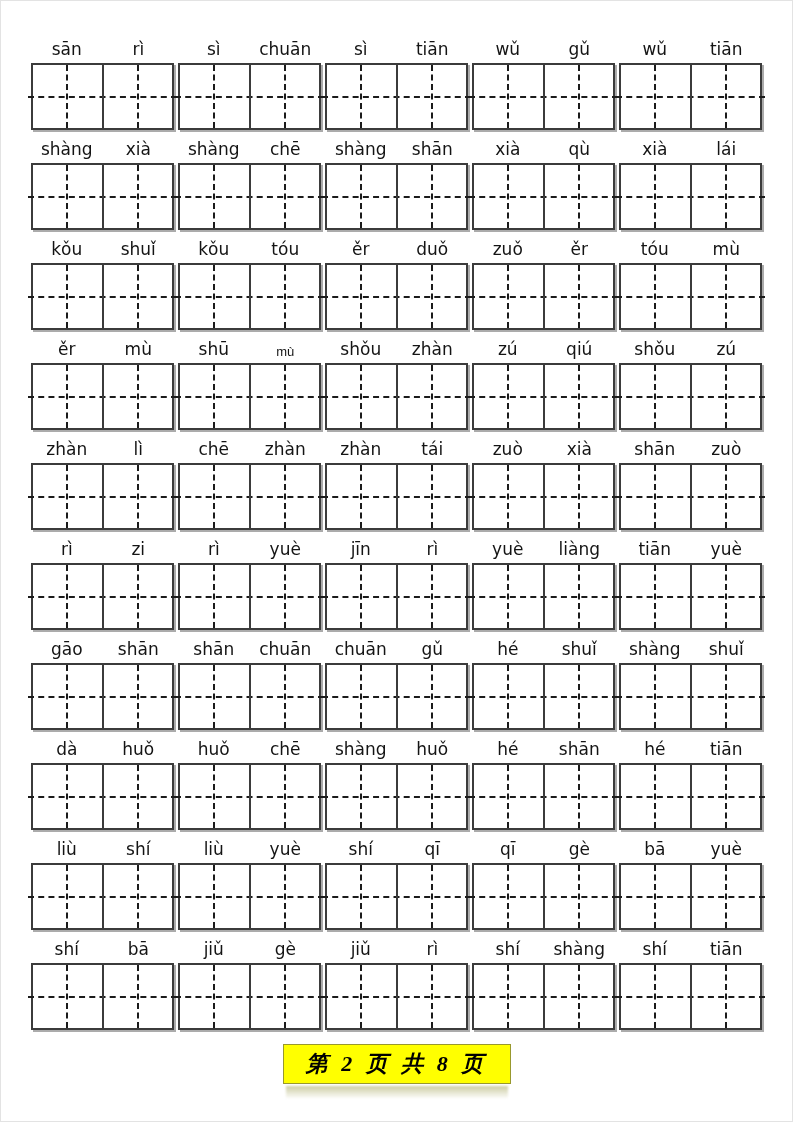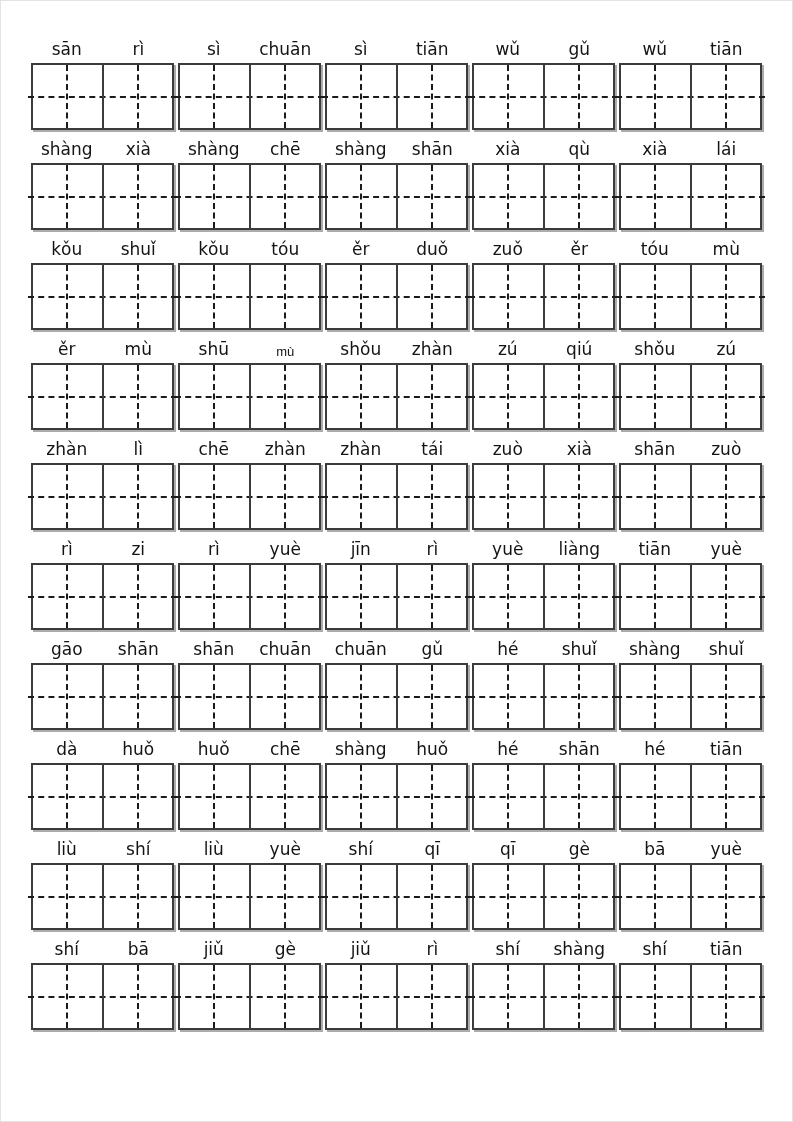--- a/index.html
+++ b/index.html
@@ -706,13 +706,17 @@
     </div>
     <div class="grid-box">
       <div class="cell"></div>
       <div class="cell"></div>
       <div class="hdash"></div>
     </div>
   </div>
 </div>
     </div>
 
+  <div class="footer-wrap">
+    <div class="footer-box">第 2 页 共 8 页</div>
+    <div class="footer-reflection"></div>
+  </div>
 </div>
 
 </body></html>

